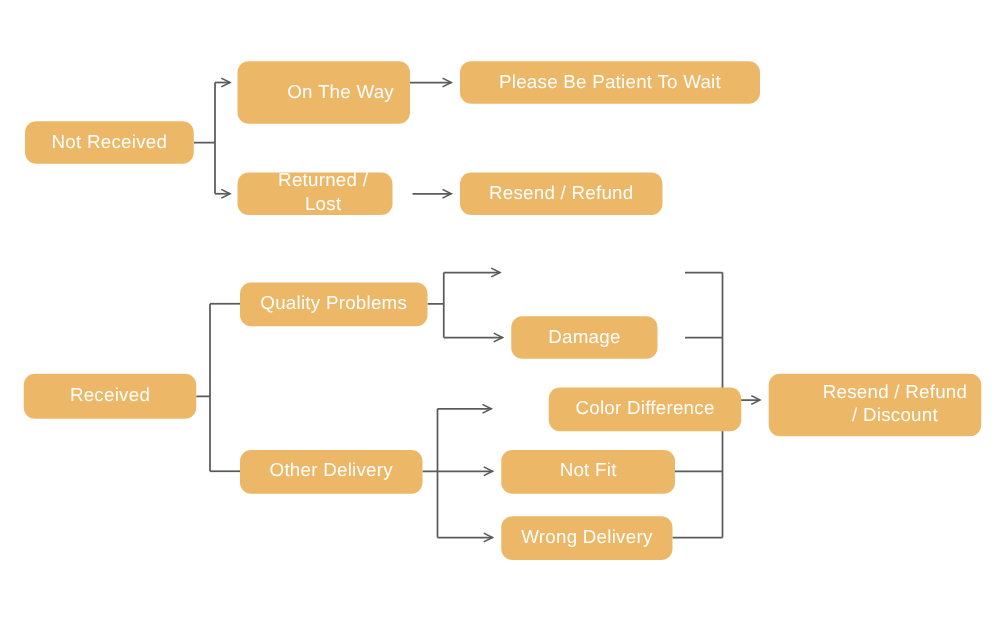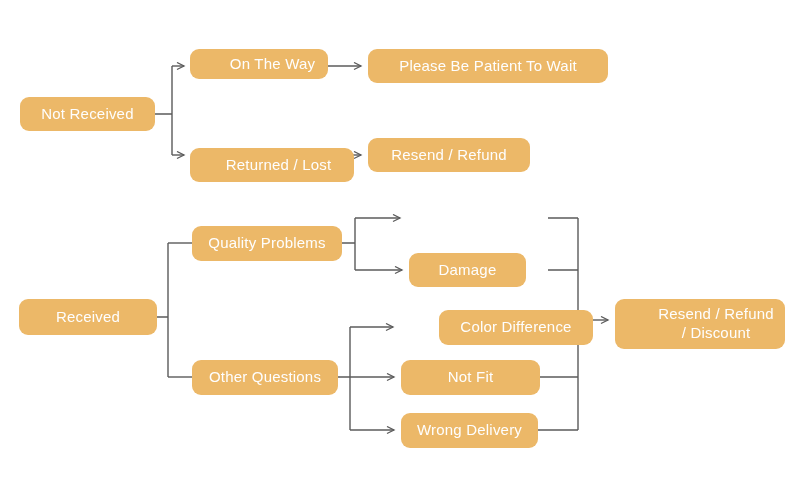--- a/index.html
+++ b/index.html
@@ -70,36 +70,36 @@
       <path d="M350,377 L394,377" marker-end="url(#arrow)"></path>
       <path d="M350,430 L394,430" marker-end="url(#arrow)"></path>
 
       <path d="M548,218 L578,218 M548,270 L578,270 M554,327 L578,327 M540,377 L578,377 M538,430 L578,430 M578,218 L578,430"></path>
       <path d="M578,320 L608,320" marker-end="url(#arrow)"></path>
     </g>
   </svg>
 
   <div class="node" style="left:20px;  top:97px;  width:135px; height:34px;">Not Received</div>
 
-  <div class="node" style="left:190px; top:49px;  width:138px; height:30px;padding-left:35px;">On The Way</div>
+  <div class="node" style="left:190px; top:49px;  width:138px; height:50px;padding-left:35px;">On The Way</div>
 
   <div class="node" style="left:368px; top:49px;  width:240px; height:34px;">Please Be Patient To Wait</div>
 
-  <div class="node" style="left:190px; top:148px; width:164px; height:34px;padding-left:21px;">Returned / Lost</div>
+  <div class="node" style="left:190px; top:138px; width:124px; height:34px;padding-left:21px;">Returned / Lost</div>
 
   <div class="node" style="left:368px; top:138px; width:162px; height:34px;">Resend / Refund</div>
 
   <div class="node" style="left:19px;  top:299px; width:138px; height:36px;">Received</div>
 
   <div class="node" style="left:192px; top:226px; width:150px; height:35px;">Quality Problems</div>
 
 
   <div class="node" style="left:409px; top:253px; width:117px; height:34px;">Damage</div>
 
-  <div class="node" style="left:192px; top:360px; width:146px; height:35px;">Other Questions</div>
+  <div class="node" style="left:192px; top:360px; width:146px; height:35px;">Other Delivery</div>
 
   <div class="node" style="left:400px; top:310px; width:154px; height:35px;margin-left:39px;">Color Difference</div>
 
   <div class="node" style="left:401px; top:413px; width:137px; height:35px;">Wrong Delivery</div>
 
   <div class="node" style="left:401px; top:360px; width:139px; height:35px;">Not Fit</div>
 
   <div class="node" style="left:615px; top:299px; width:170px; height:50px;padding-left:40px;">Resend / Refund / Discount</div>
 
 </div>

